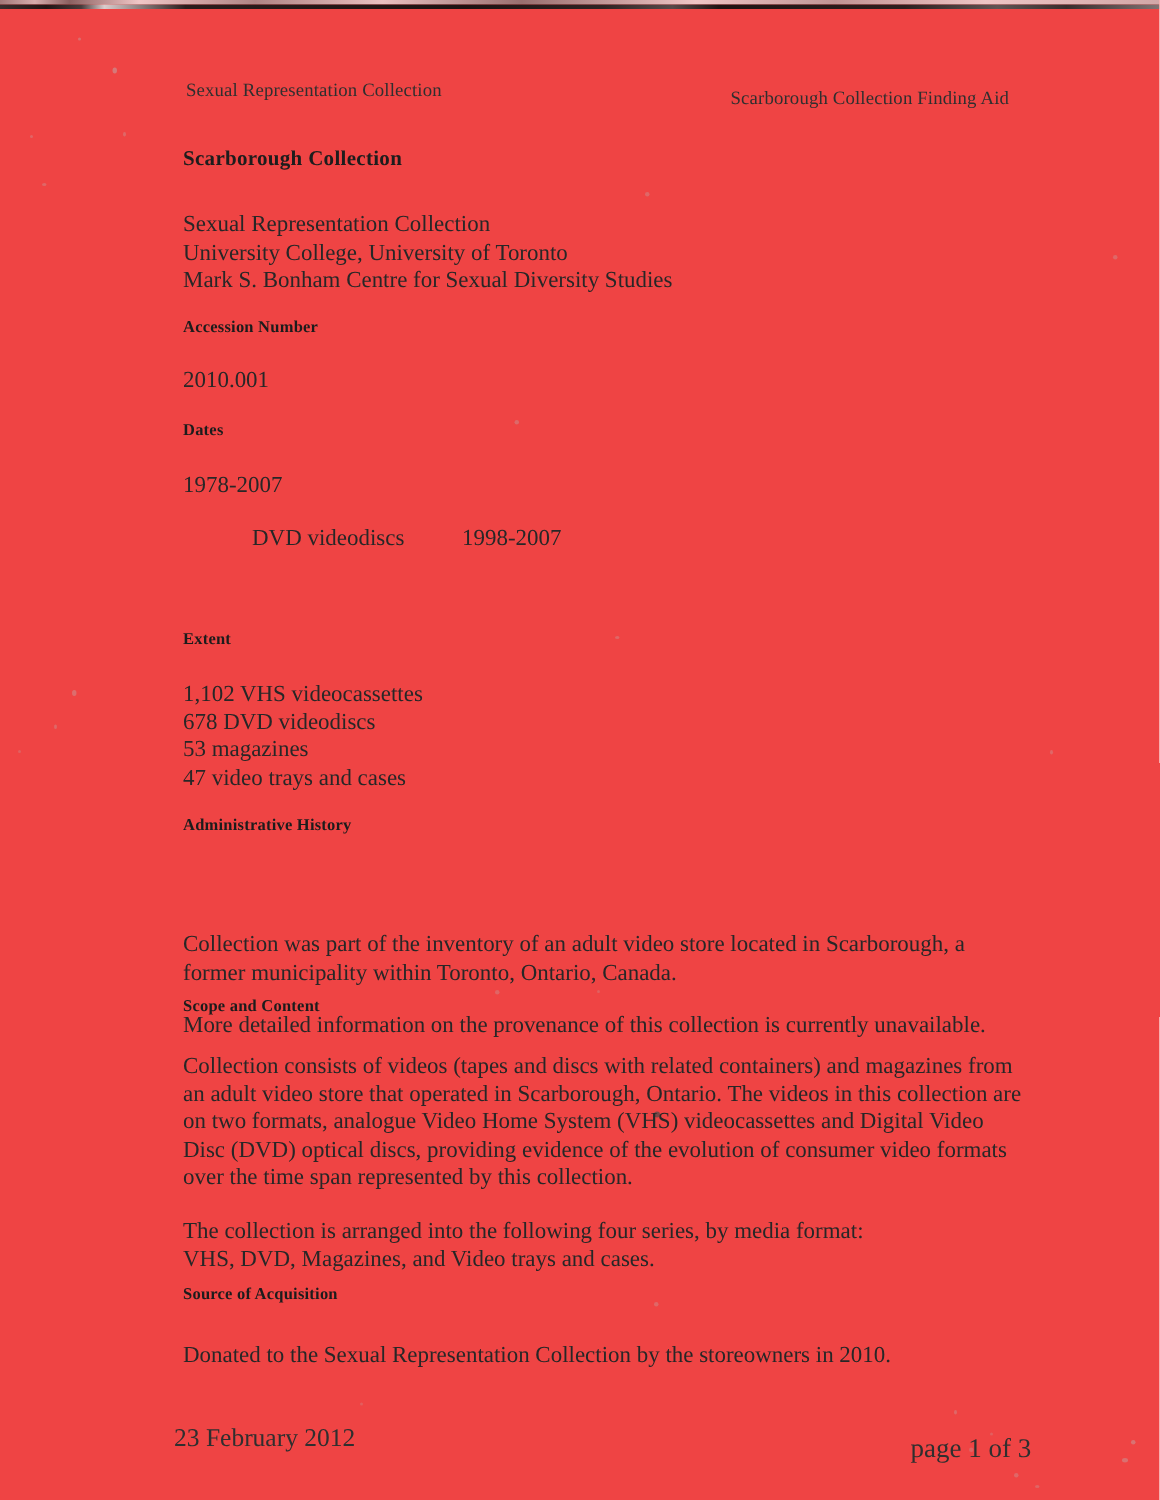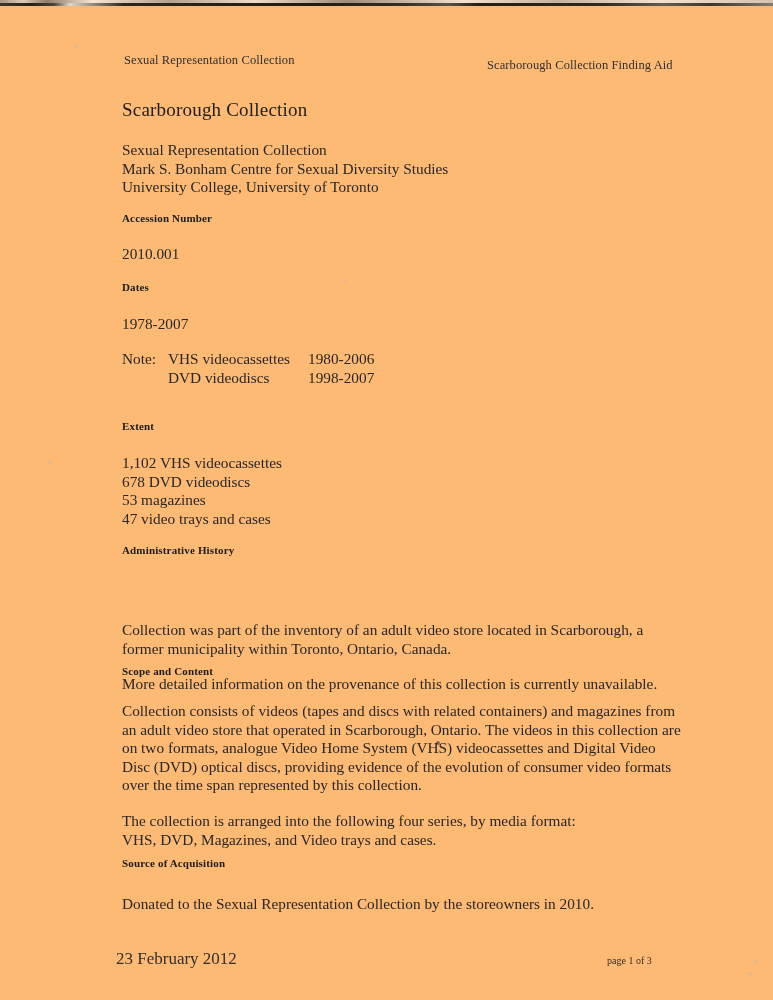--- a/index.html
+++ b/index.html
@@ -5,21 +5,21 @@
   html, body {
     margin: 0;
     padding: 0;
     background: #ffffff;
   }
 
   .page {
     position: relative;
     width: 773px;
     height: 1000px;
-    background: #fdba74;
+    background: #ef4444;
     overflow: hidden;
     font-family: "Liberation Serif", "DejaVu Serif", serif;
     color: #262626;
     -webkit-font-smoothing: antialiased;
   }
 
   
   .scan-top-edge {
     position: absolute;
     left: 0;
@@ -80,22 +80,22 @@
     font-size: 12.5px;
     letter-spacing: 0.1px;
     color: #2f2f2f;
   }
 
   
   .doc-title {
     position: absolute;
     left: 122px;
     top: 99px;
-    font-size: 19px;
-    font-weight: normal;
+    font-size: 14px;
+    font-weight: bold;
     letter-spacing: 0.2px;
     color: #1d1d1d;
   }
 
   
   .block {
     position: absolute;
     left: 122px;
     font-size: 15.3px;
     line-height: 18.6px;
@@ -140,21 +140,21 @@
     position: absolute;
     left: 116px;
     top: 949px;
     font-size: 17px;
     color: #2f2f2f;
   }
   .footer-page {
     position: absolute;
     left: 607px;
     top: 955px;
-    font-size: 10px;
+    font-size: 18px;
     color: #2f2f2f;
   }
 </style>
 </head>
 <body>
 
 <div class="page">
 
   <div class="scan-top-edge2"></div>
   <div class="scan-top-edge"></div>
@@ -187,37 +187,32 @@
 
   <div class="running-head">
     <span class="rh-left">Sexual Representation Collection</span>
     <span class="rh-right">Scarborough Collection Finding Aid</span>
   </div>
 
   <div class="doc-title">Scarborough Collection</div>
 
   <div class="block" style="top:141px;">
     <span class="line">Sexual Representation Collection</span>
+    <span class="line">University College, University of Toronto</span>
     <span class="line">Mark S. Bonham Centre for Sexual Diversity Studies</span>
-    <span class="line">University College, University of Toronto</span>
   </div>
 
   <div class="heading" style="top:212px;">Accession Number</div>
   <div class="block" style="top:245px;">2010.001</div>
 
   <div class="heading" style="top:281px;">Dates</div>
   <div class="block" style="top:315px;">1978-2007</div>
 
   <table class="note-table">
     <tbody>
-        <tr>
-      <td class="c-label">Note:</td>
-      <td class="c-format">VHS videocassettes</td>
-      <td class="c-dates">1980-2006</td>
-    </tr>
     <tr>
       <td class="c-label"></td>
       <td class="c-format">DVD videodiscs</td>
       <td class="c-dates">1998-2007</td>
     </tr>
   </tbody>
     </table>
 
   <div class="heading" style="top:420px;">Extent</div>
   <div class="block" style="top:454px;">

